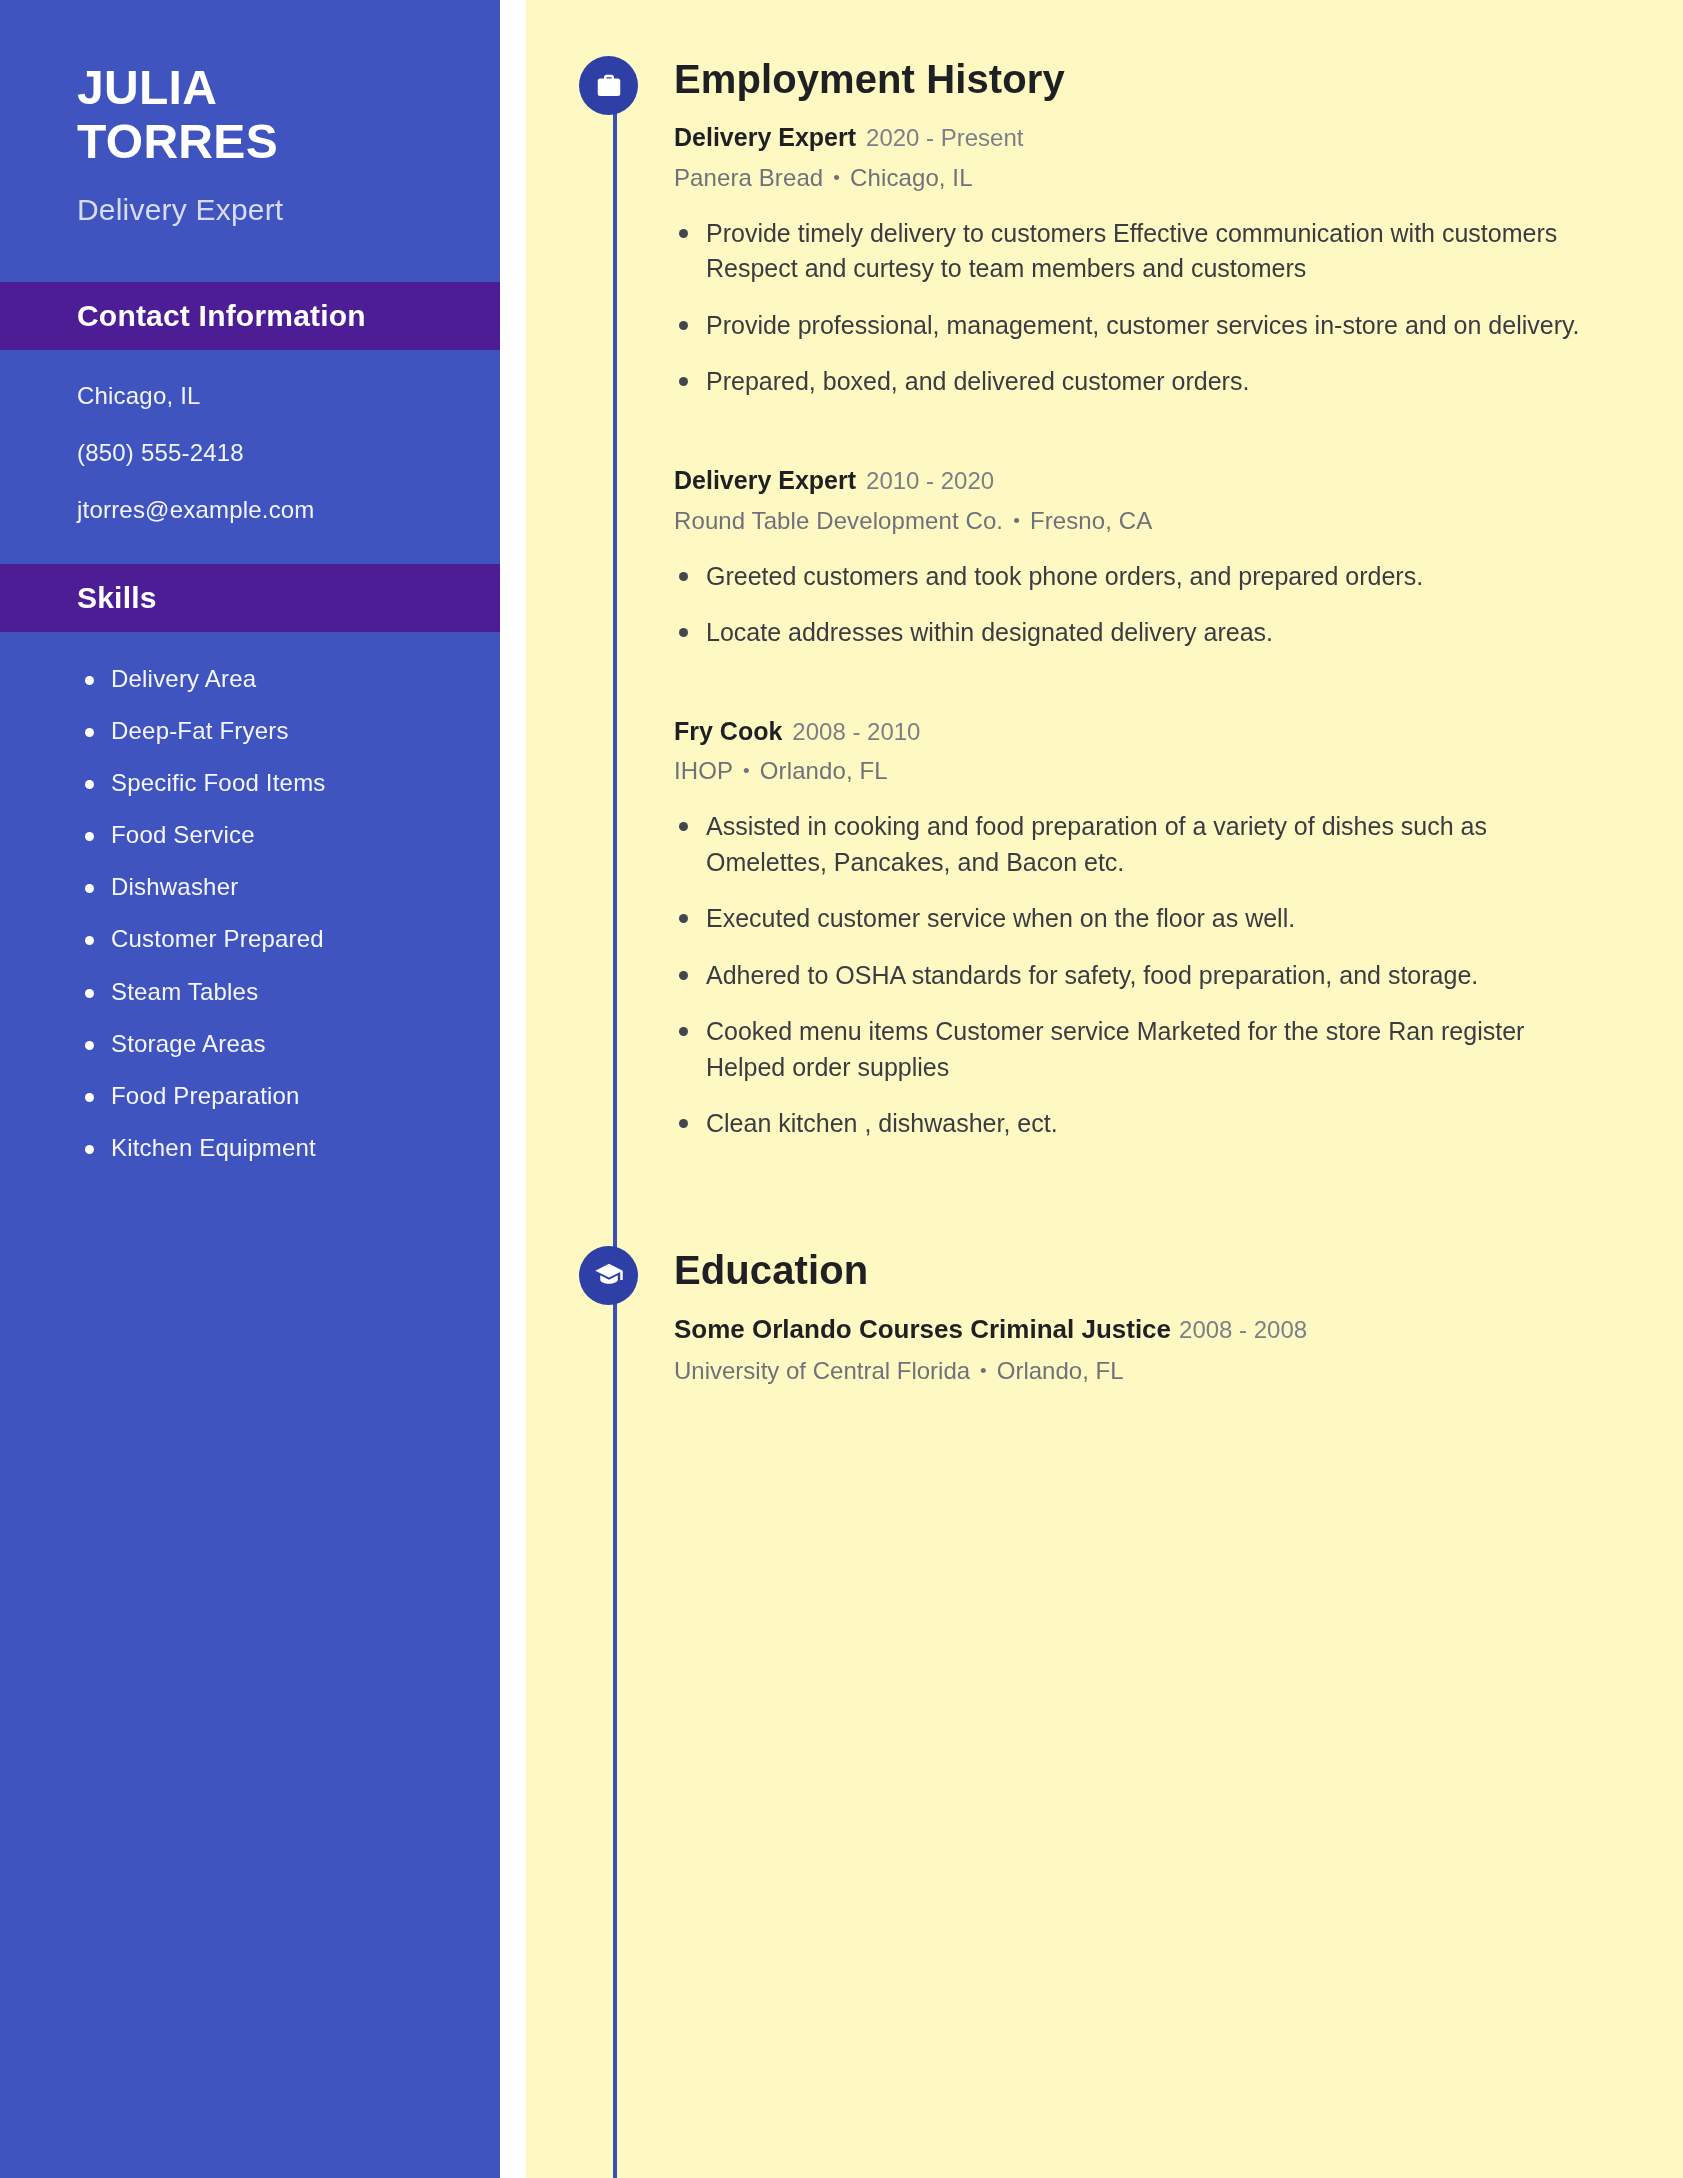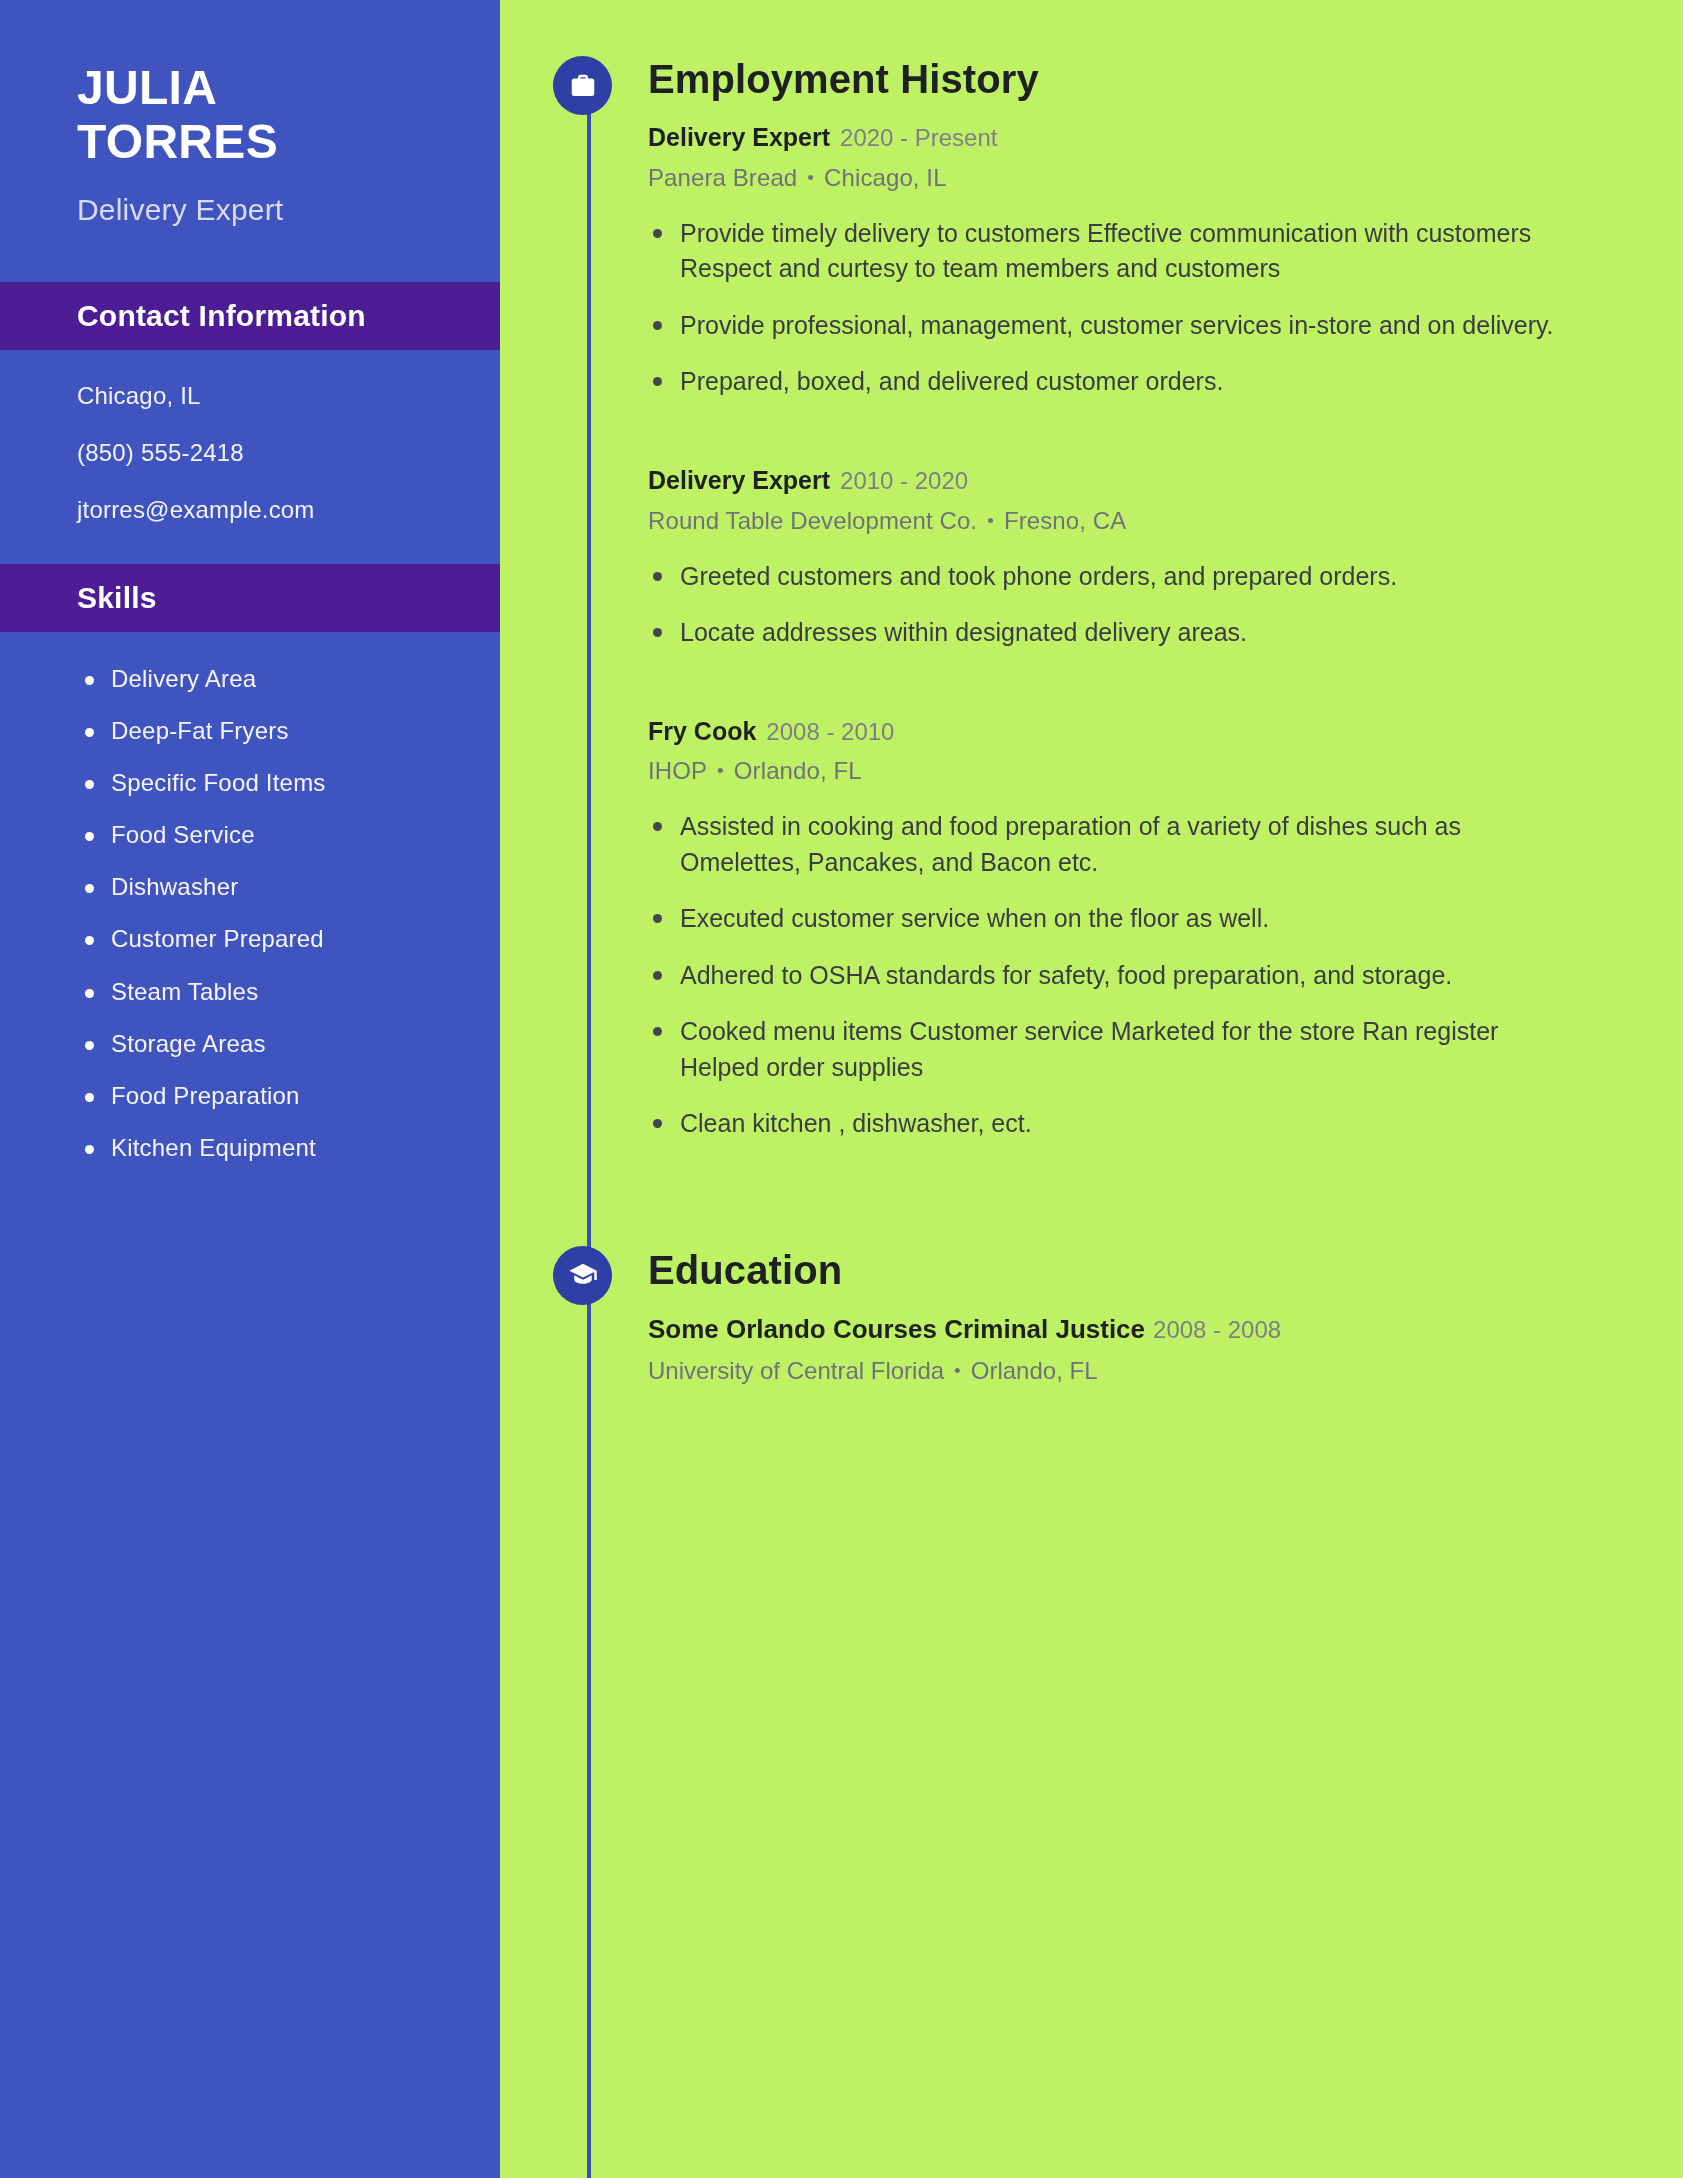--- a/index.html
+++ b/index.html
@@ -4,21 +4,21 @@
 <style>
   * { margin:0; padding:0; box-sizing:border-box; }
   html,body { width:1683px; height:2178px; }
   body {
     font-family:"Liberation Sans", sans-serif;
     background:#ffffff;
     color:#2b2b2b;
     position:relative;
     overflow:hidden;
   }
-  .page { width:1683px; height:2178px; display:flex; position:relative; }
+  .page { width:1683px; height:2178px; display:flex; position:relative;gap:26px; }
 
   
   .sidebar {
     width:500px;
     background:#4054bf;
     color:#ffffff;
     flex:0 0 500px;
     position:relative;
   }
   .name-block { padding:61px 0 0 77px; }
@@ -74,21 +74,21 @@
     top:10px;
     width:9px; height:9px;
     border-radius:50%;
     background:#ffffff;
   }
 
   
   .main {
     flex:1 1 auto;
     position:relative;
-    background:#bef264;
+    background:#fef9c3;
     padding-left:82px;
   }
   .timeline {
     position:absolute;
     left:87px;
     top:99px;
     bottom:0;
     width:4px;
     background:#3b4fb8;
   }

